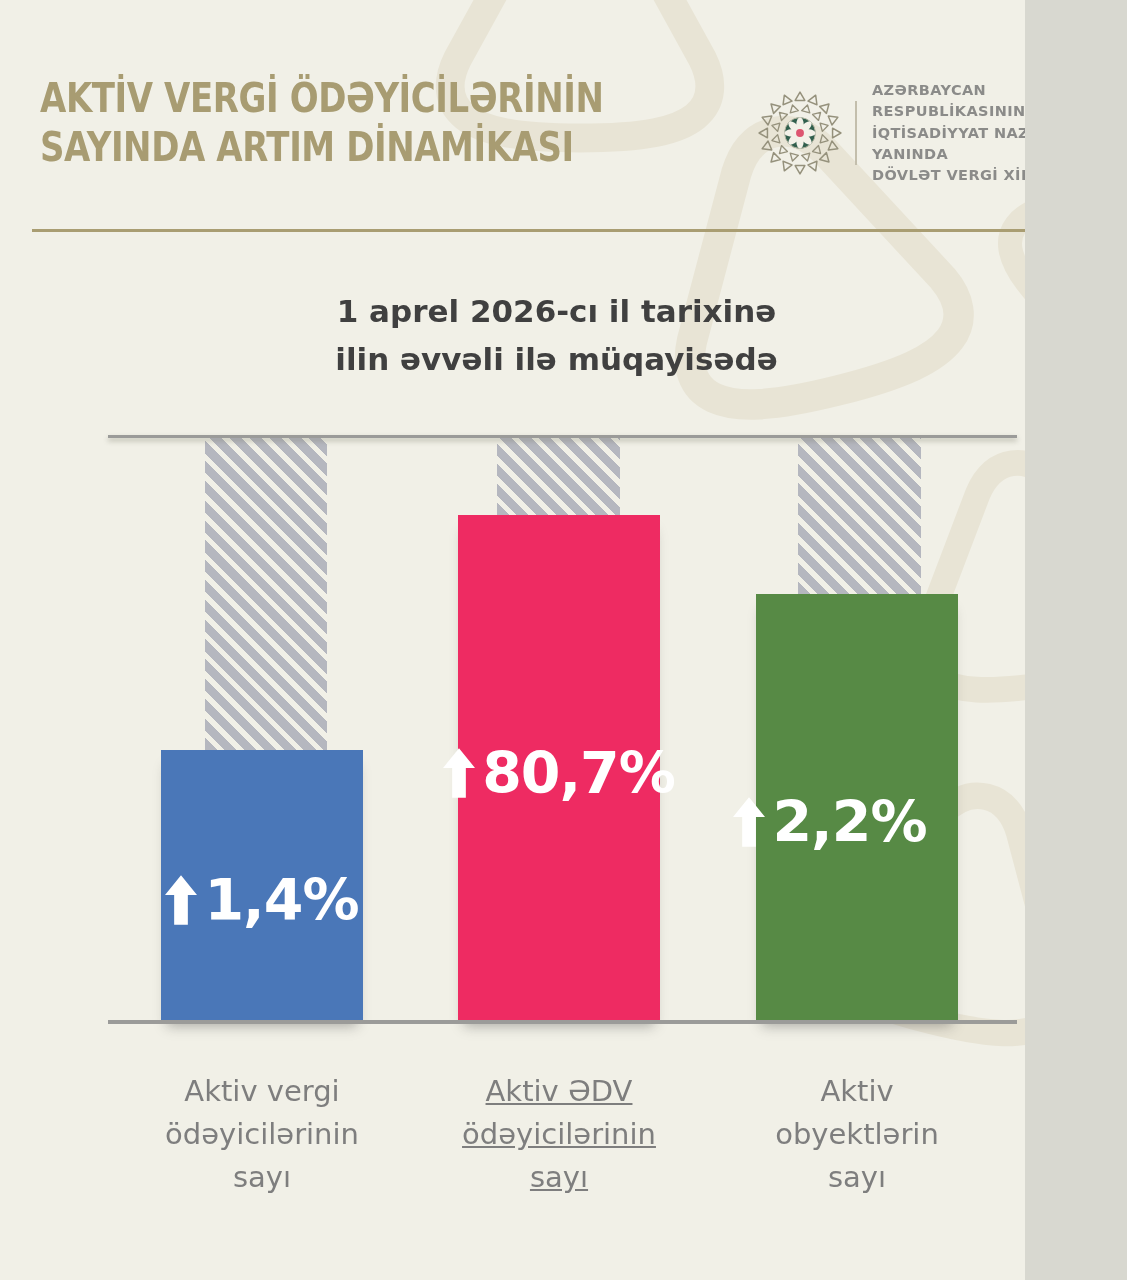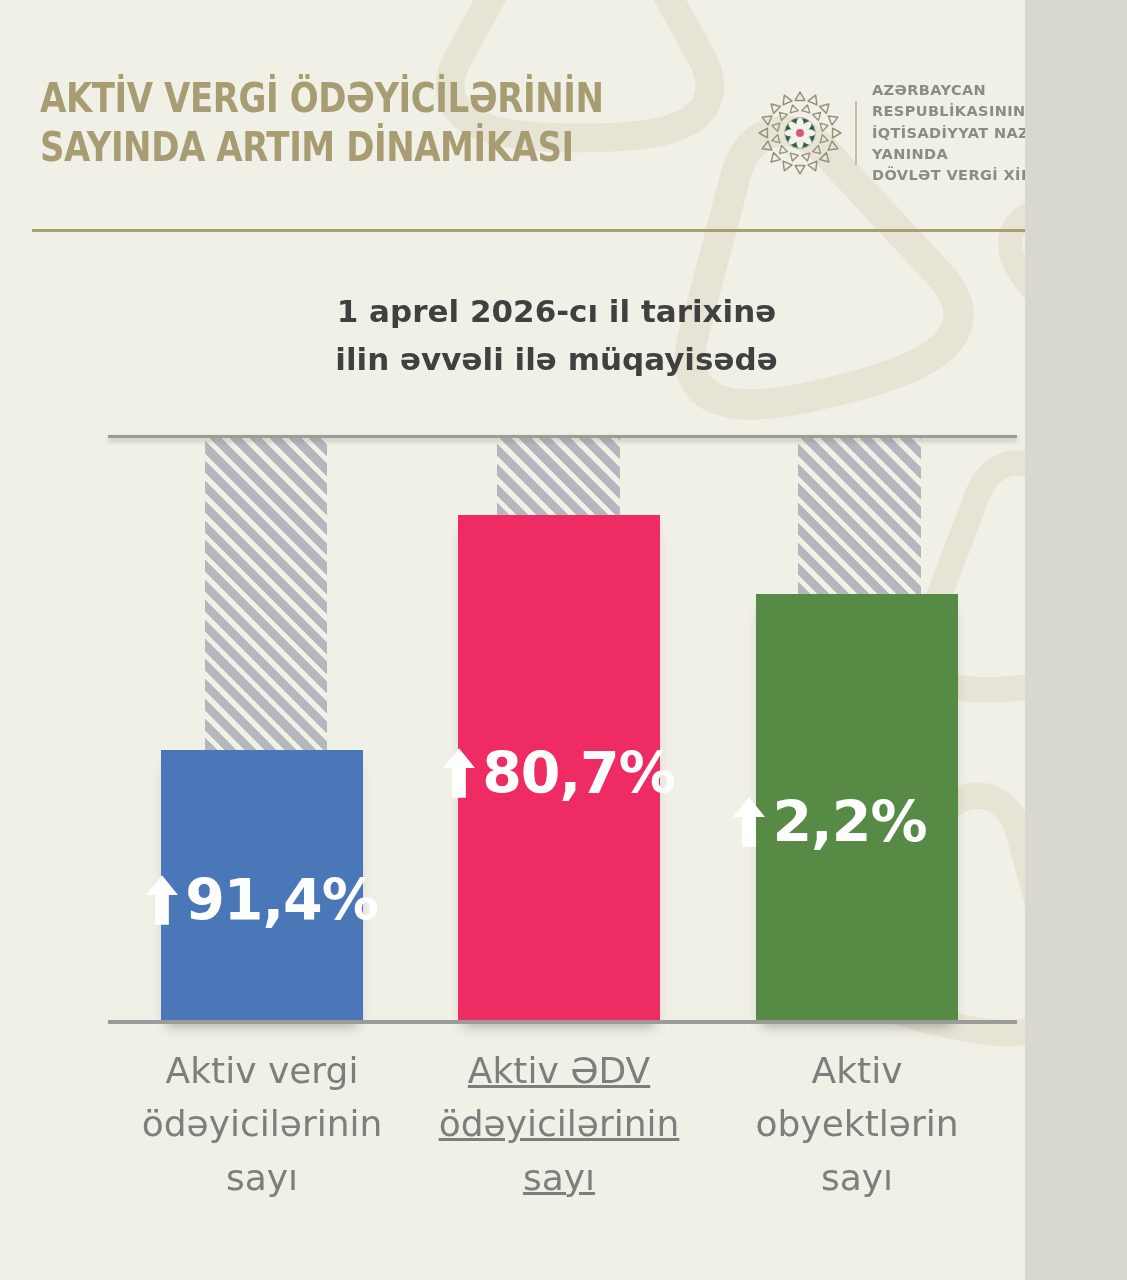--- a/index.html
+++ b/index.html
@@ -62,22 +62,22 @@
     position:absolute; z-index:5; width:202px; height:72px;
     display:flex; align-items:center; justify-content:center; gap:7px;
     color:#ffffff; font-size:57px; font-weight:700; letter-spacing:-1px;
   }
   .vl-1 { left:161px; top:864px; }
   .vl-2 { left:458px; top:737px; }
   .vl-3 { left:729px; top:786px; }
   .arrow { width:32px; height:52px; flex:0 0 auto; }
 
   .cat-label {
-    position:absolute; top:1044px; width:300px; z-index:3;
-    text-align:center; font-size:36px; line-height:1.48;
+    position:absolute; top:1070px; width:300px; z-index:3;
+    text-align:center; font-size:29px; line-height:1.48;
     color:#7e7e7e; white-space:pre-line;
   }
   .cat-1 { left:112px; }
   .cat-2 { left:409px;text-decoration:underline; }
   .cat-3 { left:707px; }
 </style>
 </head>
 <body>
 
 <div class="page">
@@ -168,21 +168,21 @@
     <div class="hatch hatch-3"></div>
 
     <div class="bar bar-1"></div>
     <div class="bar bar-2"></div>
     <div class="bar bar-3"></div>
 
     <div class="value-label vl-1">
       <svg class="arrow" viewBox="0 0 22 34" aria-hidden="true">
           <path d="M11 0 L22 13.5 L15.7 13.5 L15.7 34 L6.3 34 L6.3 13.5 L0 13.5 Z" fill="#ffffff"></path>
         </svg>
-      <span>91,4%</span>
+      <span>1,4%</span>
     </div>
     <div class="value-label vl-2">
       <svg class="arrow" viewBox="0 0 22 34" aria-hidden="true">
           <path d="M11 0 L22 13.5 L15.7 13.5 L15.7 34 L6.3 34 L6.3 13.5 L0 13.5 Z" fill="#ffffff"></path>
         </svg>
       <span>80,7%</span>
     </div>
     <div class="value-label vl-3">
       <svg class="arrow" viewBox="0 0 22 34" aria-hidden="true">
           <path d="M11 0 L22 13.5 L15.7 13.5 L15.7 34 L6.3 34 L6.3 13.5 L0 13.5 Z" fill="#ffffff"></path>

